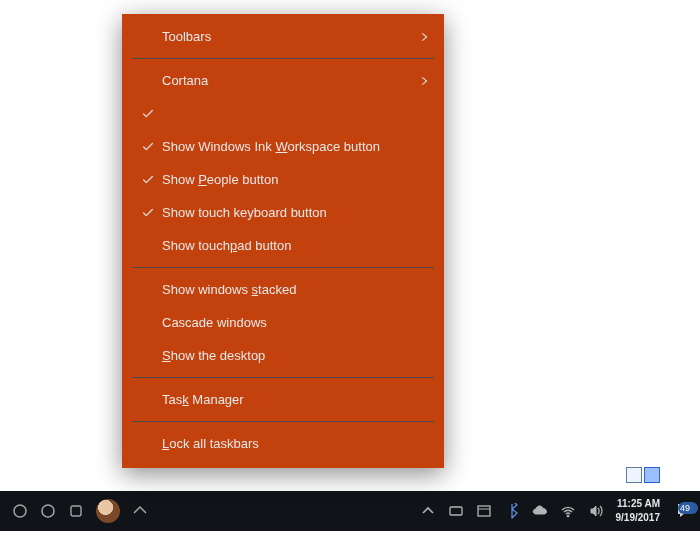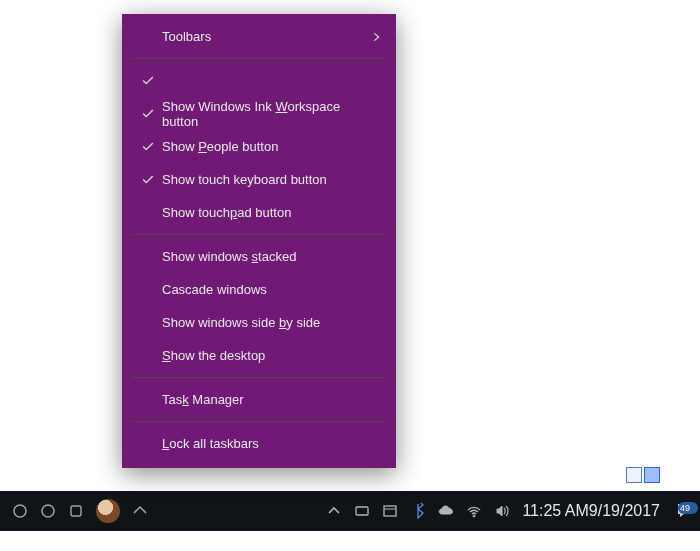--- a/index.html
+++ b/index.html
@@ -44,27 +44,28 @@
     opacity: .85;
   }
   .taskbar .tb-ico svg { width: 16px; height: 16px; fill: #d0d0d0; stroke: #d0d0d0; }
   .taskbar .avatar {
     width: 24px; height: 24px; border-radius: 50%;
     background: radial-gradient(circle at 40% 35%, #e8c7a4 0 35%, #7a4a28 36% 100%);
     margin: 0 6px;
   }
   .taskbar .clock {
     display: flex;
-    flex-direction: row;
+    flex-direction: column;
     align-items: flex-end;
     justify-content: center;
     line-height: 14px;
-    font-size: 16px;
+    font-size: 10px;
     padding: 0 10px 0 6px;
     color: #e6e6e6;
+    font-weight: bold;
   }
   .taskbar .clock span { white-space: nowrap; }
   .taskbar .action-center-badge {
     position: relative;
     width: 30px;
     display: flex;
     align-items: center;
     justify-content: center;
   }
   .taskbar .action-center-badge svg { width:18px; height:18px; fill:#d0d0d0;}
@@ -99,22 +100,22 @@
   .desk-switcher .thumb.active {
     background: #9cc0ff;
     border-color: #2f62c8;
   }
 
   
   .ctx {
     position: absolute;
     left: 122px;
     top: 14px;
-    width: 274px;
-    background: #701a75;
+    width: 322px;
+    background: #c2410c;
     box-shadow: 0 6px 24px rgba(0,0,0,.45);
     color: #e8e8e8;
     padding: 6px 0 8px;
     z-index: 5;
   }
   .ctx .row {
     display: flex;
     align-items: center;
     height: 33px;
     padding: 0 14px 0 12px;
@@ -155,20 +156,29 @@
       <span class="lead"></span>
       <span class="label">Toolbars</span>
       <span class="trail">
         <svg viewBox="0 0 12 12">
           <path d="M3 2l5 4-5 4" stroke-width="1.4" stroke-linecap="round" stroke-linejoin="round"></path>
         </svg>
       </span>
     </div>
     <div class="sep"></div>
     <div class="row">
+      <span class="lead"></span>
+      <span class="label">Cortana</span>
+      <span class="trail">
+        <svg viewBox="0 0 12 12">
+          <path d="M3 2l5 4-5 4" stroke-width="1.4" stroke-linecap="round" stroke-linejoin="round"></path>
+        </svg>
+      </span>
+    </div>
+    <div class="row">
       <span class="lead">
         <svg viewBox="0 0 16 16">
           <path d="M3 8l3 3 7-7" stroke-width="1.6" stroke-linecap="round" stroke-linejoin="round"></path>
         </svg>
       </span>
       <span class="trail"></span>
     </div>
     <div class="row">
       <span class="lead">
         <svg viewBox="0 0 16 16">
@@ -207,25 +217,20 @@
       <span class="label">Show windows <u>s</u>tacked</span>
       <span class="trail"></span>
     </div>
     <div class="row">
       <span class="lead"></span>
       <span class="label">Cascade windows</span>
       <span class="trail"></span>
     </div>
     <div class="row">
       <span class="lead"></span>
-      <span class="label">Show windows side <u>b</u>y side</span>
-      <span class="trail"></span>
-    </div>
-    <div class="row">
-      <span class="lead"></span>
       <span class="label"><u>S</u>how the desktop</span>
       <span class="trail"></span>
     </div>
     <div class="sep"></div>
     <div class="row">
       <span class="lead"></span>
       <span class="label">Tas<u>k</u> Manager</span>
       <span class="trail"></span>
     </div>
     <div class="sep"></div>

